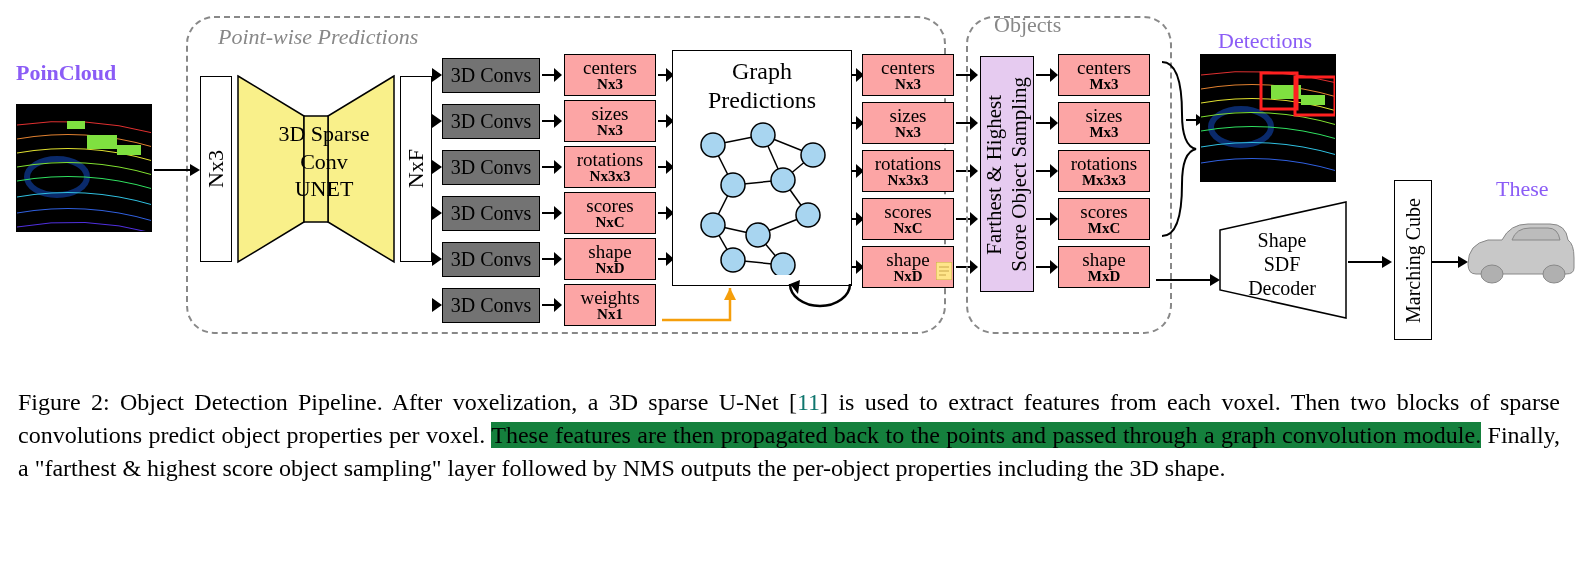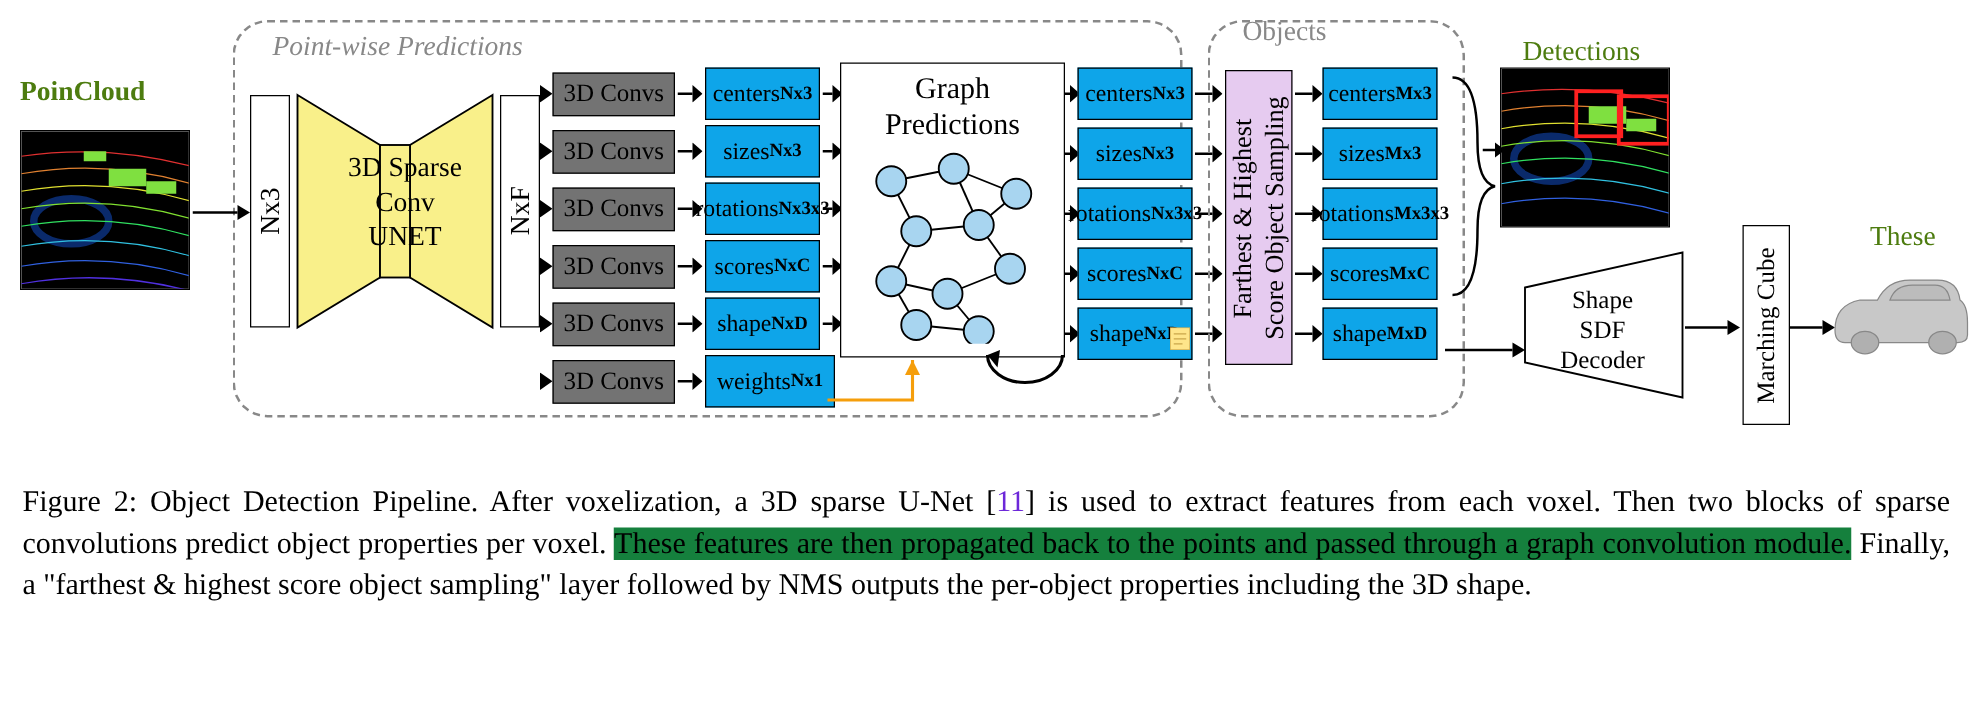--- a/index.html
+++ b/index.html
@@ -1,37 +1,37 @@
 <!DOCTYPE html>
 <html><head>
 <meta charset="utf-8">
 <style>
   * { box-sizing: border-box; margin: 0; padding: 0; }
   body { font-family: Georgia, "Times New Roman", serif; background: #fff; width: 1578px; }
   .figure { position: relative; width: 1578px; height: 360px; }
   .abs { position: absolute; }
-  .label { font-size: 22px; color: #4d7c0f; }
+  .label { font-size: 22px; color: #8b5cf6; }
   .dashed-box { border: 2px dashed #888; border-radius: 28px; }
   .box-title { color: #888; font-size: 22px; }
   .vblock { border: 1.5px solid #000; background: #fff; display: flex; align-items: center; justify-content: center; }
   .vtext { writing-mode: vertical-rl; transform: rotate(180deg); font-size: 22px; }
   .unet { position: absolute; }
   .unet-text { font-size: 22px; text-align: center; line-height: 1.25; }
   .conv { background: #737373; border: 1.5px solid #000; font-size: 20px; display:flex; align-items:center; justify-content:center; height:35px; }
-  .pred { background: #0ea5e9; border: 1.5px solid #000; height:42px; display:flex; flex-direction:row; align-items:center; justify-content:center; line-height:1; }
+  .pred { background: #fca5a5; border: 1.5px solid #000; height:42px; display:flex; flex-direction:column; align-items:center; justify-content:center; line-height:1; }
   .pred .t1 { font-size: 19px; }
   .pred .t2 { font-size: 15px; font-weight: bold; }
   .graphbox { background: #fff; border: 1.5px solid #000; }
   .graphbox .title { text-align:center; font-size:24px; line-height:1.2; padding-top:6px; }
   .sampler { background: #e6cbf0; border:1.5px solid #000; display:flex; align-items:center; justify-content:center; }
   .decoder-text { font-size:20px; text-align:center; line-height:1.2; }
   .marching { border:1.5px solid #000; background:#fff; display:flex; align-items:center; justify-content:center; }
   .caption { padding: 26px 18px 10px 18px; font-size: 24px; line-height: 1.38; color: #000; text-align: justify; }
   .highlight { background: #15803d; }
-  .ref { color: #6d28d9; }
+  .ref { color: #0f766e; }
   .pc-thumb { border:1px solid #000; }
   .carmesh { }
 </style>
 </head>
 <body>
 
 <div class="figure">
 
   <div class="abs label" style="left:16px; top:60px;font-weight:bold;">PoinCloud</div>
 
@@ -154,21 +154,21 @@
         <polygon points="12,0 20,7 12,14" fill="#000"></polygon>
       </svg>
       <svg class="abs" style="left:216px;top:198px;width:16px;height:14px;">
         <line x1="0" y1="7" x2="8" y2="7" stroke="#000" stroke-width="2"></line>
         <polygon points="8,0 16,7 8,14" fill="#000"></polygon>
       </svg>
       <div class="conv abs" style="left: 0px; top: 234px; width: 98px;">3D Convs</div>
       <svg class="abs" style="left:-10px;top:244px;width:10px;height:14px;">
         <polygon points="0,0 10,7 0,14" fill="#000"></polygon>
       </svg>
-      <div class="pred abs" style="left: 122px; top: 230px; width: 104px;">
+      <div class="pred abs" style="left: 122px; top: 230px; width: 92px;">
         <span class="t1">weights</span>
         <span class="t2">Nx1</span>
       </div>
       <svg class="abs" style="left:100px;top:244px;width:20px;height:14px;">
         <line x1="0" y1="7" x2="12" y2="7" stroke="#000" stroke-width="2"></line>
         <polygon points="12,0 20,7 12,14" fill="#000"></polygon>
       </svg>
     </div>
 
   <div class="abs graphbox" style="left:672px; top:50px; width:180px; height:236px;">

